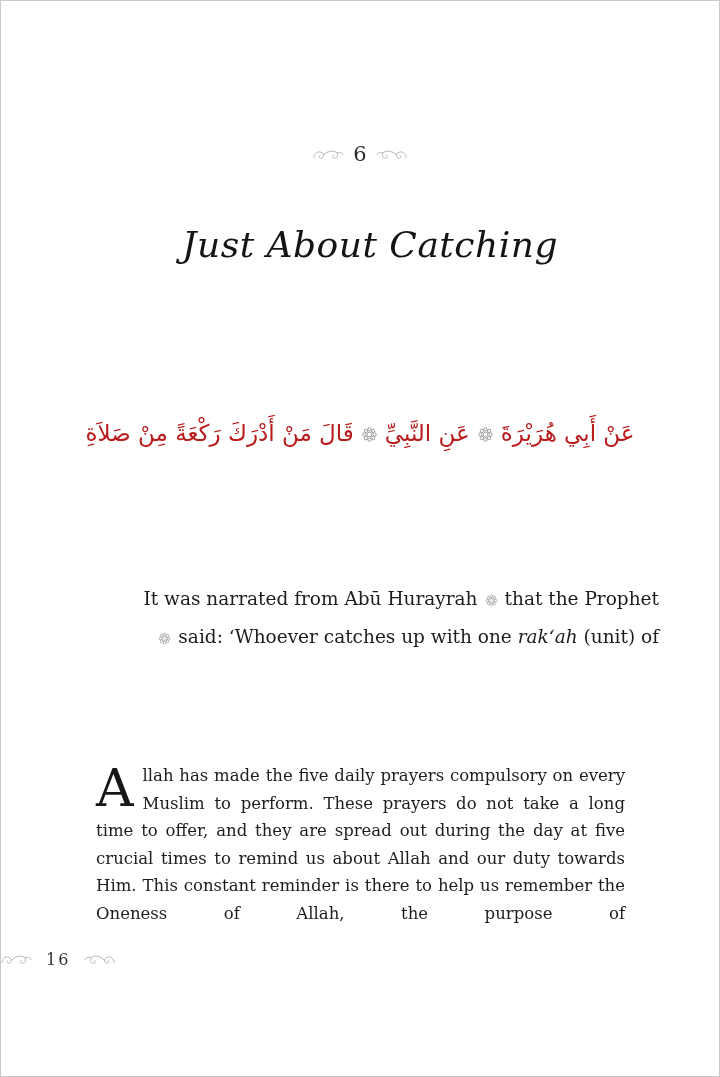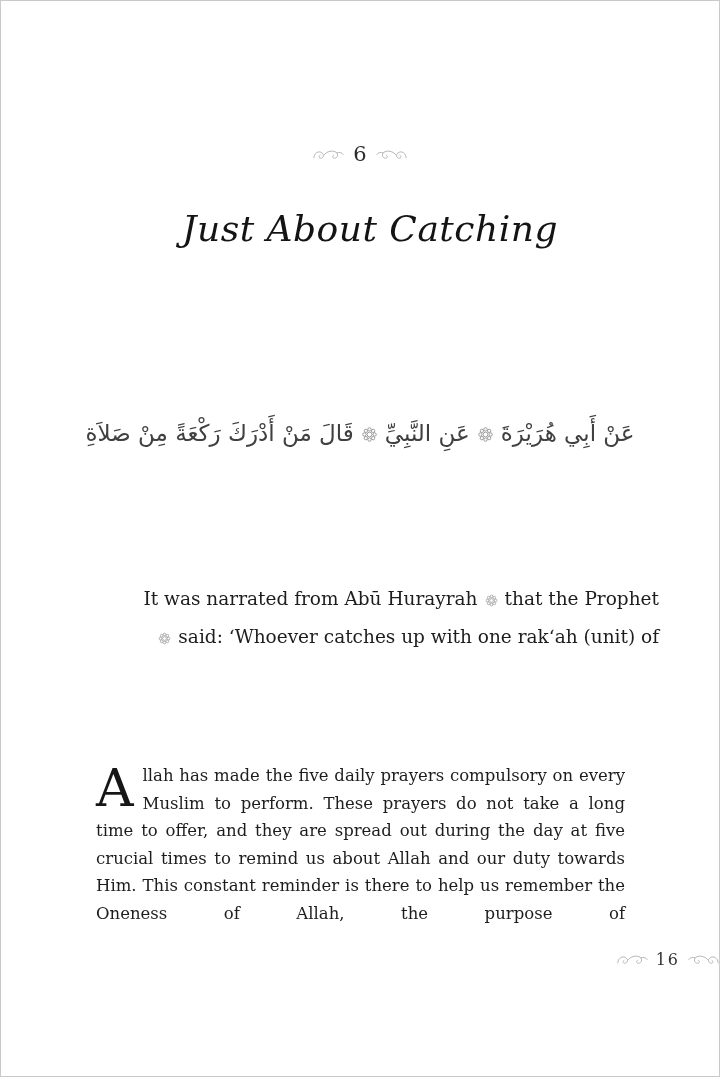--- a/index.html
+++ b/index.html
@@ -17,56 +17,56 @@
   .chapter-head{
     position:absolute;top:141px;left:0;right:0;
     display:flex;justify-content:center;align-items:center;gap:9px;
   }
   .chapter-num{font-size:21px;color:#2b2b2b;}
   .orn{display:inline-flex;color:#b4b4b4;}
   .orn svg{width:31px;height:13px;}
   .orn-flip svg{transform:scaleX(-1);}
   
   .title{
-    position:absolute;top:199px;left:0;right:0;margin:0;
+    position:absolute;top:215px;left:0;right:0;margin:0;
     text-align:center;font-weight:normal;font-style:italic;
     font-size:36px;line-height:58px;color:#141414;letter-spacing:.5px;padding-left:20px;
   }
   
   .arabic{
     position:absolute;top:407px;left:40px;right:40px;
     direction:rtl;text-align:center;
     font-family:"DejaVu Sans","Liberation Sans",sans-serif;
-    font-size:23px;line-height:50px;color:#404040;
+    font-size:23px;line-height:50px;color:#b91c1c;
   }
   .arabic .line{white-space:nowrap;}
   .arabic .medallion svg{width:19px;height:19px;}
   
   .translation{
     position:absolute;top:580px;left:60px;right:60px;
     text-align:center;font-size:18.5px;line-height:35px;color:#1d1d1d;
   }
   .translation .line{white-space:nowrap;text-align:right;}
   .translation .medallion svg{width:15px;height:15px;}
-  .it{}
+  .it{font-style:italic;}
   .medallion{display:inline-block;vertical-align:-3px;margin:0 6px;color:#858585;}
   
   .body-text{
     position:absolute;top:761px;left:95px;width:529px;margin:0;
     font-size:16.5px;line-height:27.5px;
     text-align:justify;text-align-last:justify;color:#1d1d1d;
   }
   .dropcap{
     float:left;font-size:52px;line-height:42px;
     padding:5px 9px 0 0;color:#161616;
   }
   
   .page-footer{
     position:absolute;top:949px;left:0;right:0;
-    display:flex;justify-content:flex-end;align-items:center;gap:8px;
+    display:flex;justify-content:flex-start;align-items:center;gap:14px;
   }
   .page-num{font-size:16px;letter-spacing:2px;color:#333333;}
 </style>
 </head>
 <body>
 
 <div class="page">
 
   <div class="chapter-head">
     <span class="orn">

